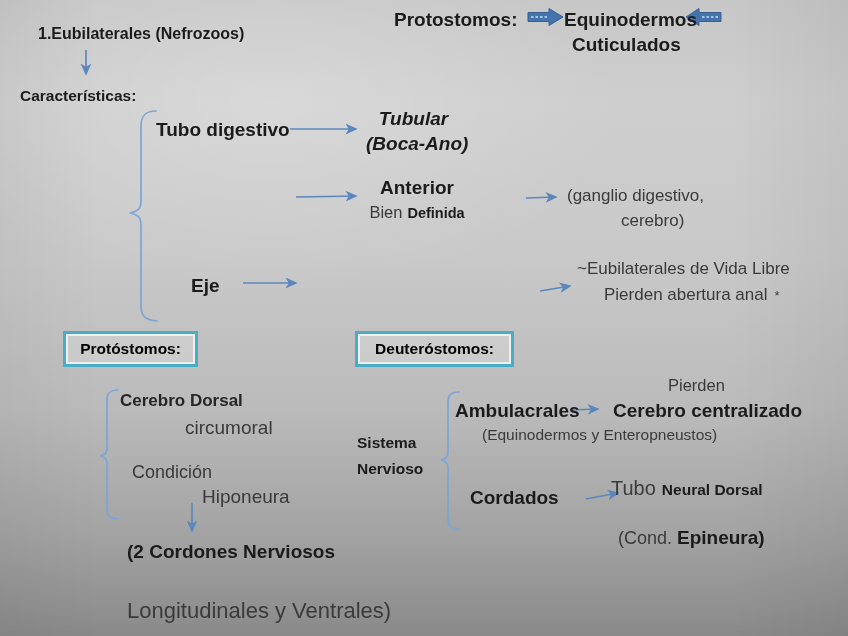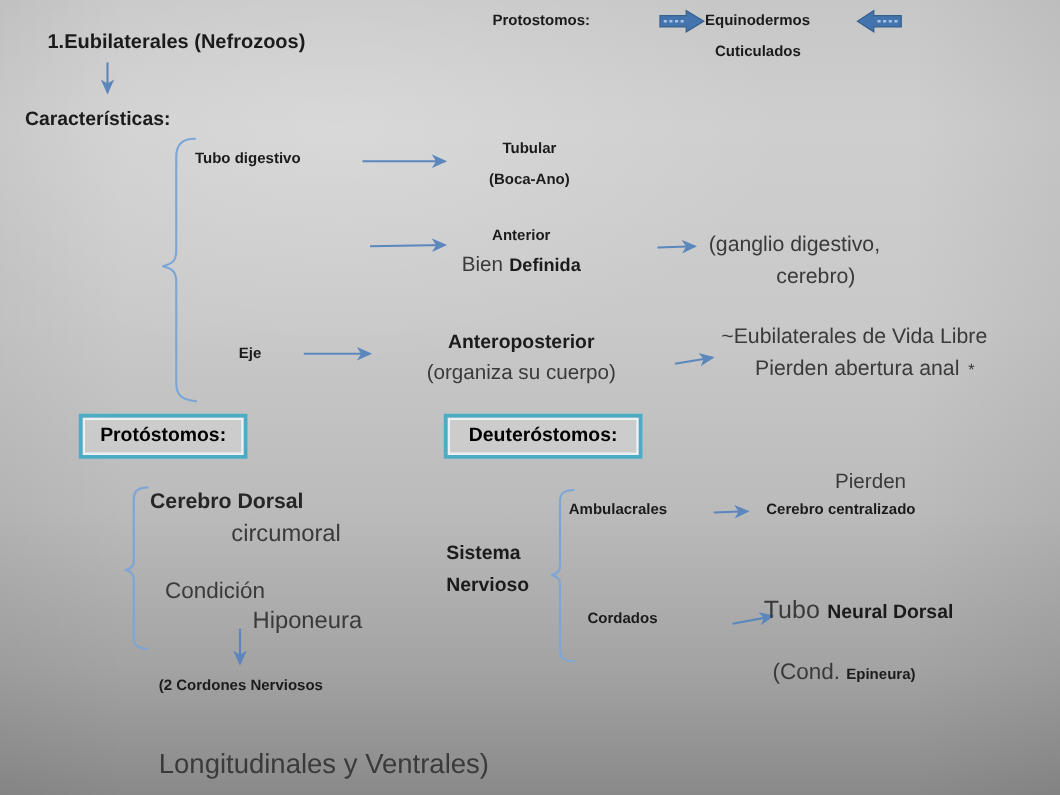--- a/index.html
+++ b/index.html
@@ -7,21 +7,21 @@
     position:relative;
     width:848px;height:636px;
     overflow:hidden;
     font-family:"Liberation Sans", sans-serif;
     background:
       radial-gradient(ellipse 70% 50% at 32% 16%, rgba(255,255,255,0.22), rgba(255,255,255,0) 60%),
       linear-gradient(to right, rgba(0,0,0,0.04), rgba(0,0,0,0) 12%, rgba(0,0,0,0) 86%, rgba(0,0,0,0.05)),
       linear-gradient(to bottom, #c7c7c7 0%, #cecece 16%, #c9c9c9 40%, #bbbbbb 64%, #a3a3a3 84%, #909090 96%, #898989 100%);
   }
   .t{position:absolute;white-space:nowrap;color:var(--text-dark,#1b1b1b);}
-  .b15{font-weight:bold;font-size:12px;}
+  .b15{font-weight:bold;font-size:19px;}
   .b16{font-weight:bold;font-size:16px;}
   .light{font-weight:normal;color:var(--text-soft,#3a3a3a);}
   .ctr{text-align:center;}
   .box{
     position:absolute;height:30px;
     border:3px solid var(--box-border,#4bacc6);
     box-shadow:inset 0 0 0 2px rgba(242,247,250,0.85);
     display:flex;align-items:center;justify-content:center;
     background:rgba(226,226,226,0.35);
   }
@@ -74,39 +74,35 @@
   </svg>
 
   <div class="t b16" style="left:38px;top:25px;">1.Eubilaterales (Nefrozoos)</div>
   <div class="t b16" style="left:20px;top:87px;font-size:15.5px;">Características:</div>
 
   <div class="t b15" style="left:394px;top:9px;">Protostomos:</div>
   <div class="t b15" style="left:564px;top:9px;">Equinodermos</div>
   <div class="t b15" style="left:572px;top:34px;">Cuticulados</div>
 
   <div class="t b15" style="left:156px;top:119px;">Tubo digestivo</div>
-  <div class="t ctr" style="left:376px;top:106px;width:95px;line-height:25px;">
+  <div class="t ctr" style="left:366px;top:106px;width:95px;line-height:25px;font-style:italic;">
     <div class="b15">Tubular</div>
     <div class="b15">(Boca-Ano)</div>
   </div>
 
   <div class="t ctr" style="left:352px;top:176px;width:130px;line-height:24px;">
     <div class="b15">Anterior</div>
     <div>
       <span class="light" style="font-size:16.5px;margin-right:5px;">Bien</span><span class="b15" style="font-size:14.5px;">Definida</span>
     </div>
   </div>
   <div class="t light" style="left:567px;top:186px;font-size:17px;">(ganglio digestivo,</div>
   <div class="t light" style="left:621px;top:211px;font-size:17px;">cerebro)</div>
 
   <div class="t b15" style="left:191px;top:275px;">Eje</div>
-  <div class="t ctr" style="left:328px;top:261px;width:178px;line-height:25px;">
-    <div class="b15" style="font-size:15.5px;">Anteroposterior</div>
-    <div class="light" style="font-size:16.5px;">(organiza su cuerpo)</div>
-  </div>
   <div class="t light" style="left:577px;top:259px;font-size:17px;">~Eubilaterales de Vida Libre</div>
   <div class="t light" style="left:604px;top:285px;font-size:17px;">
     <span>Pierden abertura anal</span><span style="font-size:13px;margin-left:7px;">*</span>
   </div>
 
   <div class="box" style="left:63px;top:331px;width:129px;">
     <span class="b15" style="font-size:15.5px;">Protóstomos:</span>
   </div>
   <div class="box" style="left:355px;top:331px;width:153px;">
     <span class="b15" style="font-size:15.5px;">Deuteróstomos:</span>
@@ -119,20 +115,21 @@
   <div class="t b15" style="left:127px;top:541px;">(2 Cordones Nerviosos</div>
   <div class="t light" style="left:127px;top:598px;font-size:22px;">Longitudinales y Ventrales)</div>
 
   <div class="t" style="left:357px;top:430px;font-weight:bold;font-size:15.5px;line-height:26px;">
     <div>Sistema</div>
     <div>Nervioso</div>
   </div>
   <div class="t light" style="left:668px;top:376px;font-size:16.5px;">Pierden</div>
   <div class="t b15" style="left:455px;top:400px;">Ambulacrales</div>
   <div class="t b15" style="left:613px;top:400px;">Cerebro centralizado</div>
+  <div class="t light" style="left:482px;top:426px;font-size:15.5px;">(Equinodermos y Enteropneustos)</div>
   <div class="t b15" style="left:470px;top:487px;">Cordados</div>
   <div class="t" style="left:611px;top:477px;">
     <span class="light" style="font-size:20px;margin-right:6px;">Tubo</span><span class="b15" style="font-size:15.5px;">Neural Dorsal</span>
   </div>
   <div class="t" style="left:618px;top:527px;">
     <span class="light" style="font-size:18px;margin-right:5px;">(Cond.</span><span class="b15">Epineura)</span>
   </div>
 
 </div>
 

